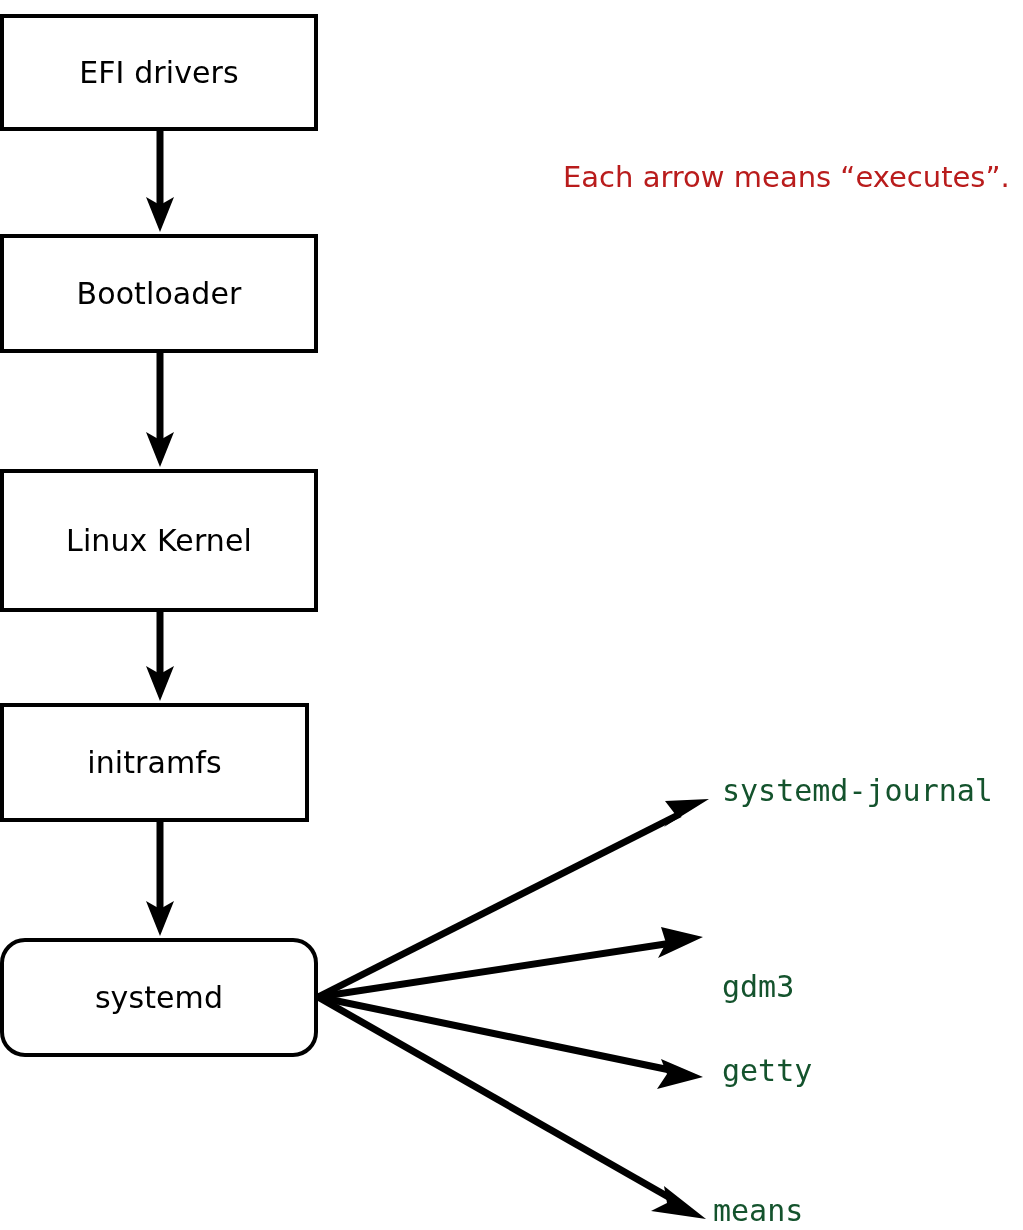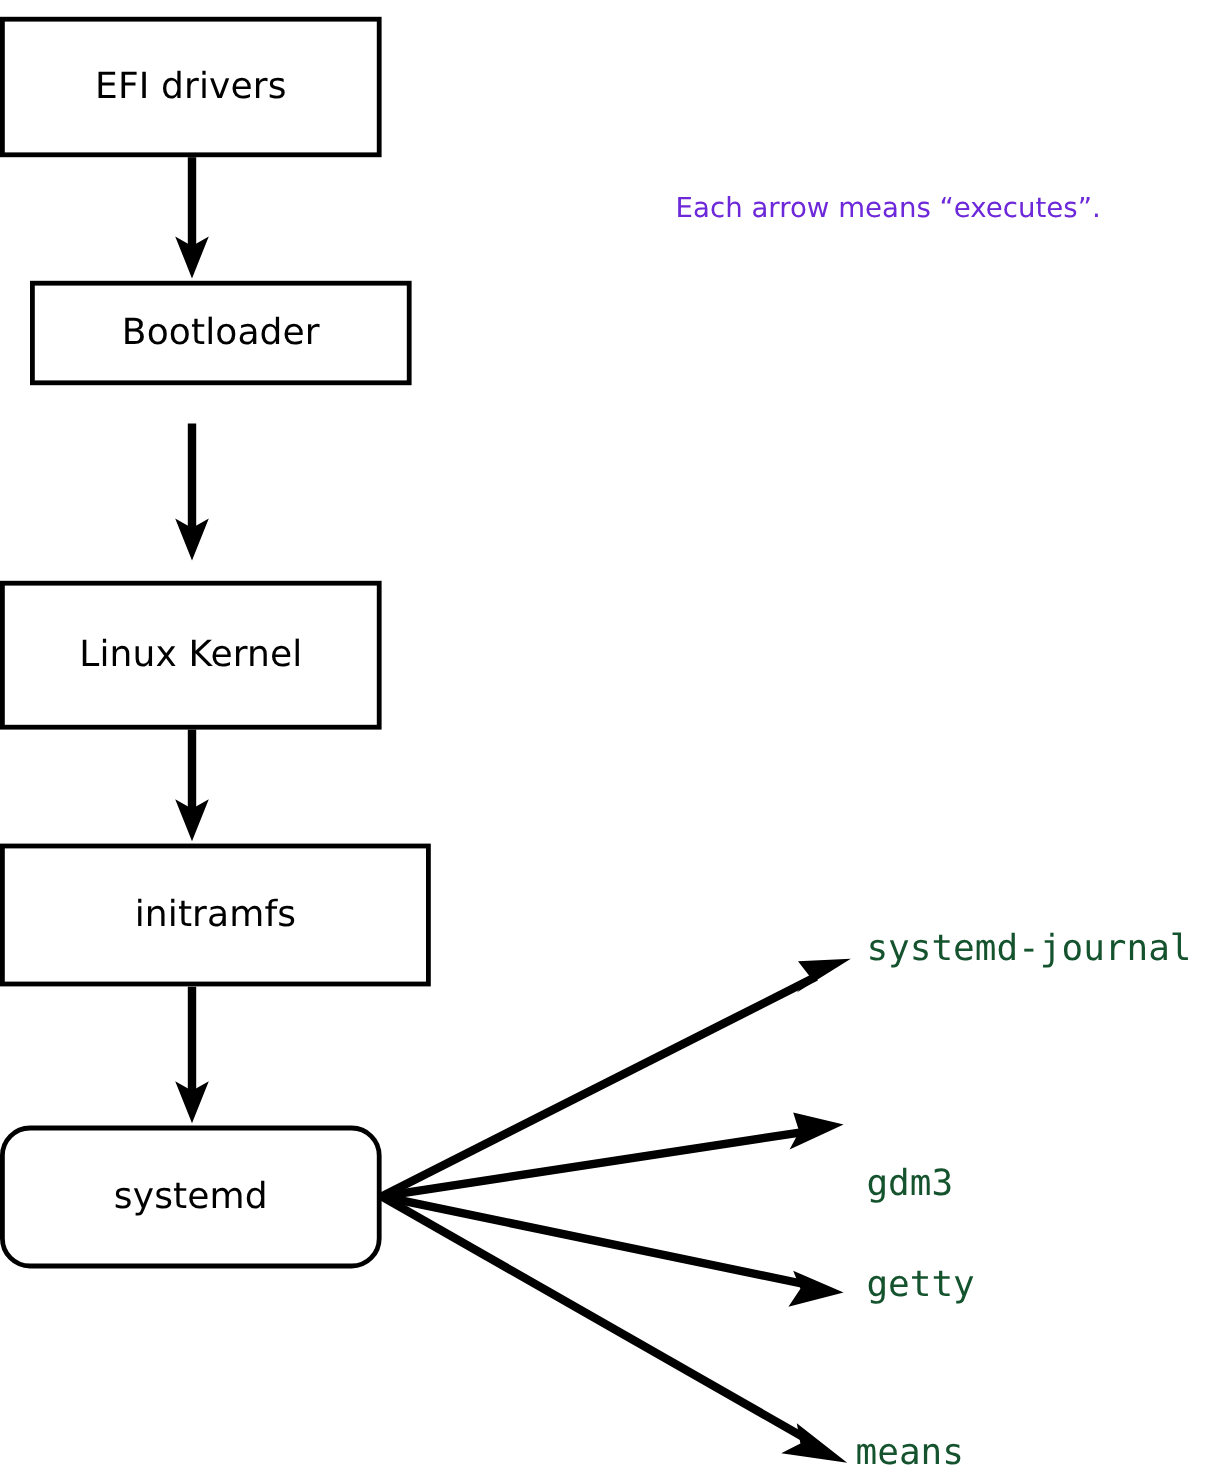--- a/index.html
+++ b/index.html
@@ -51,23 +51,23 @@
     font-size: 30px;
     line-height: 1;
     color: #14532d;
     white-space: nowrap;
     letter-spacing: 0px;
   }
   
   .legend-caption {
     position: absolute;
     font-family: "DejaVu Sans", sans-serif;
-    font-size: 23px;
+    font-size: 29px;
     line-height: 1;
-    color: #6d28d9;
+    color: #b91c1c;
     white-space: nowrap;
   }
 </style>
 </head>
 <body>
 
 <div id="canvas">
 
   <svg id="diagram-svg" viewBox="0 0 1023 1230" xmlns="http://www.w3.org/2000/svg">
 
@@ -109,29 +109,29 @@
     <g>
       <line x1="318" y1="997" x2="672" y2="1199" stroke="#000000" stroke-width="7"></line>
       <polygon points="706,1219 664,1186 667,1203 651,1211" fill="#000000"></polygon>
     </g>
   </svg>
 
   <div class="stage-box" style="left:0px; top:2px; width:318px; height:117px;margin-top:12px;">
     <span class="stage-box-label">EFI drivers</span>
   </div>
 
-  <div class="stage-box" style="left:0px; top:234px; width:318px; height:87px;margin-left:25px;">
+  <div class="stage-box" style="left:0px; top:234px; width:318px; height:119px;">
     <span class="stage-box-label">Bootloader</span>
   </div>
 
-  <div class="stage-box" style="left:0px; top:484px; width:318px; height:124px;">
+  <div class="stage-box" style="left:0px; top:469px; width:318px; height:143px;">
     <span class="stage-box-label">Linux Kernel</span>
   </div>
 
-  <div class="stage-box" style="left:0px; top:703px; width:359px; height:119px;">
+  <div class="stage-box" style="left:0px; top:703px; width:309px; height:119px;">
     <span class="stage-box-label">initramfs</span>
   </div>
 
   <div class="stage-box" style="left:0px; top:938px; width:318px; height:119px;border-radius:25px;">
     <span class="stage-box-label">systemd</span>
   </div>
 
   <div class="service-label" style="left:722px; top:776px;">systemd-journal</div>
 
   <div class="service-label" style="left:722px; top:972px;">gdm3</div>

